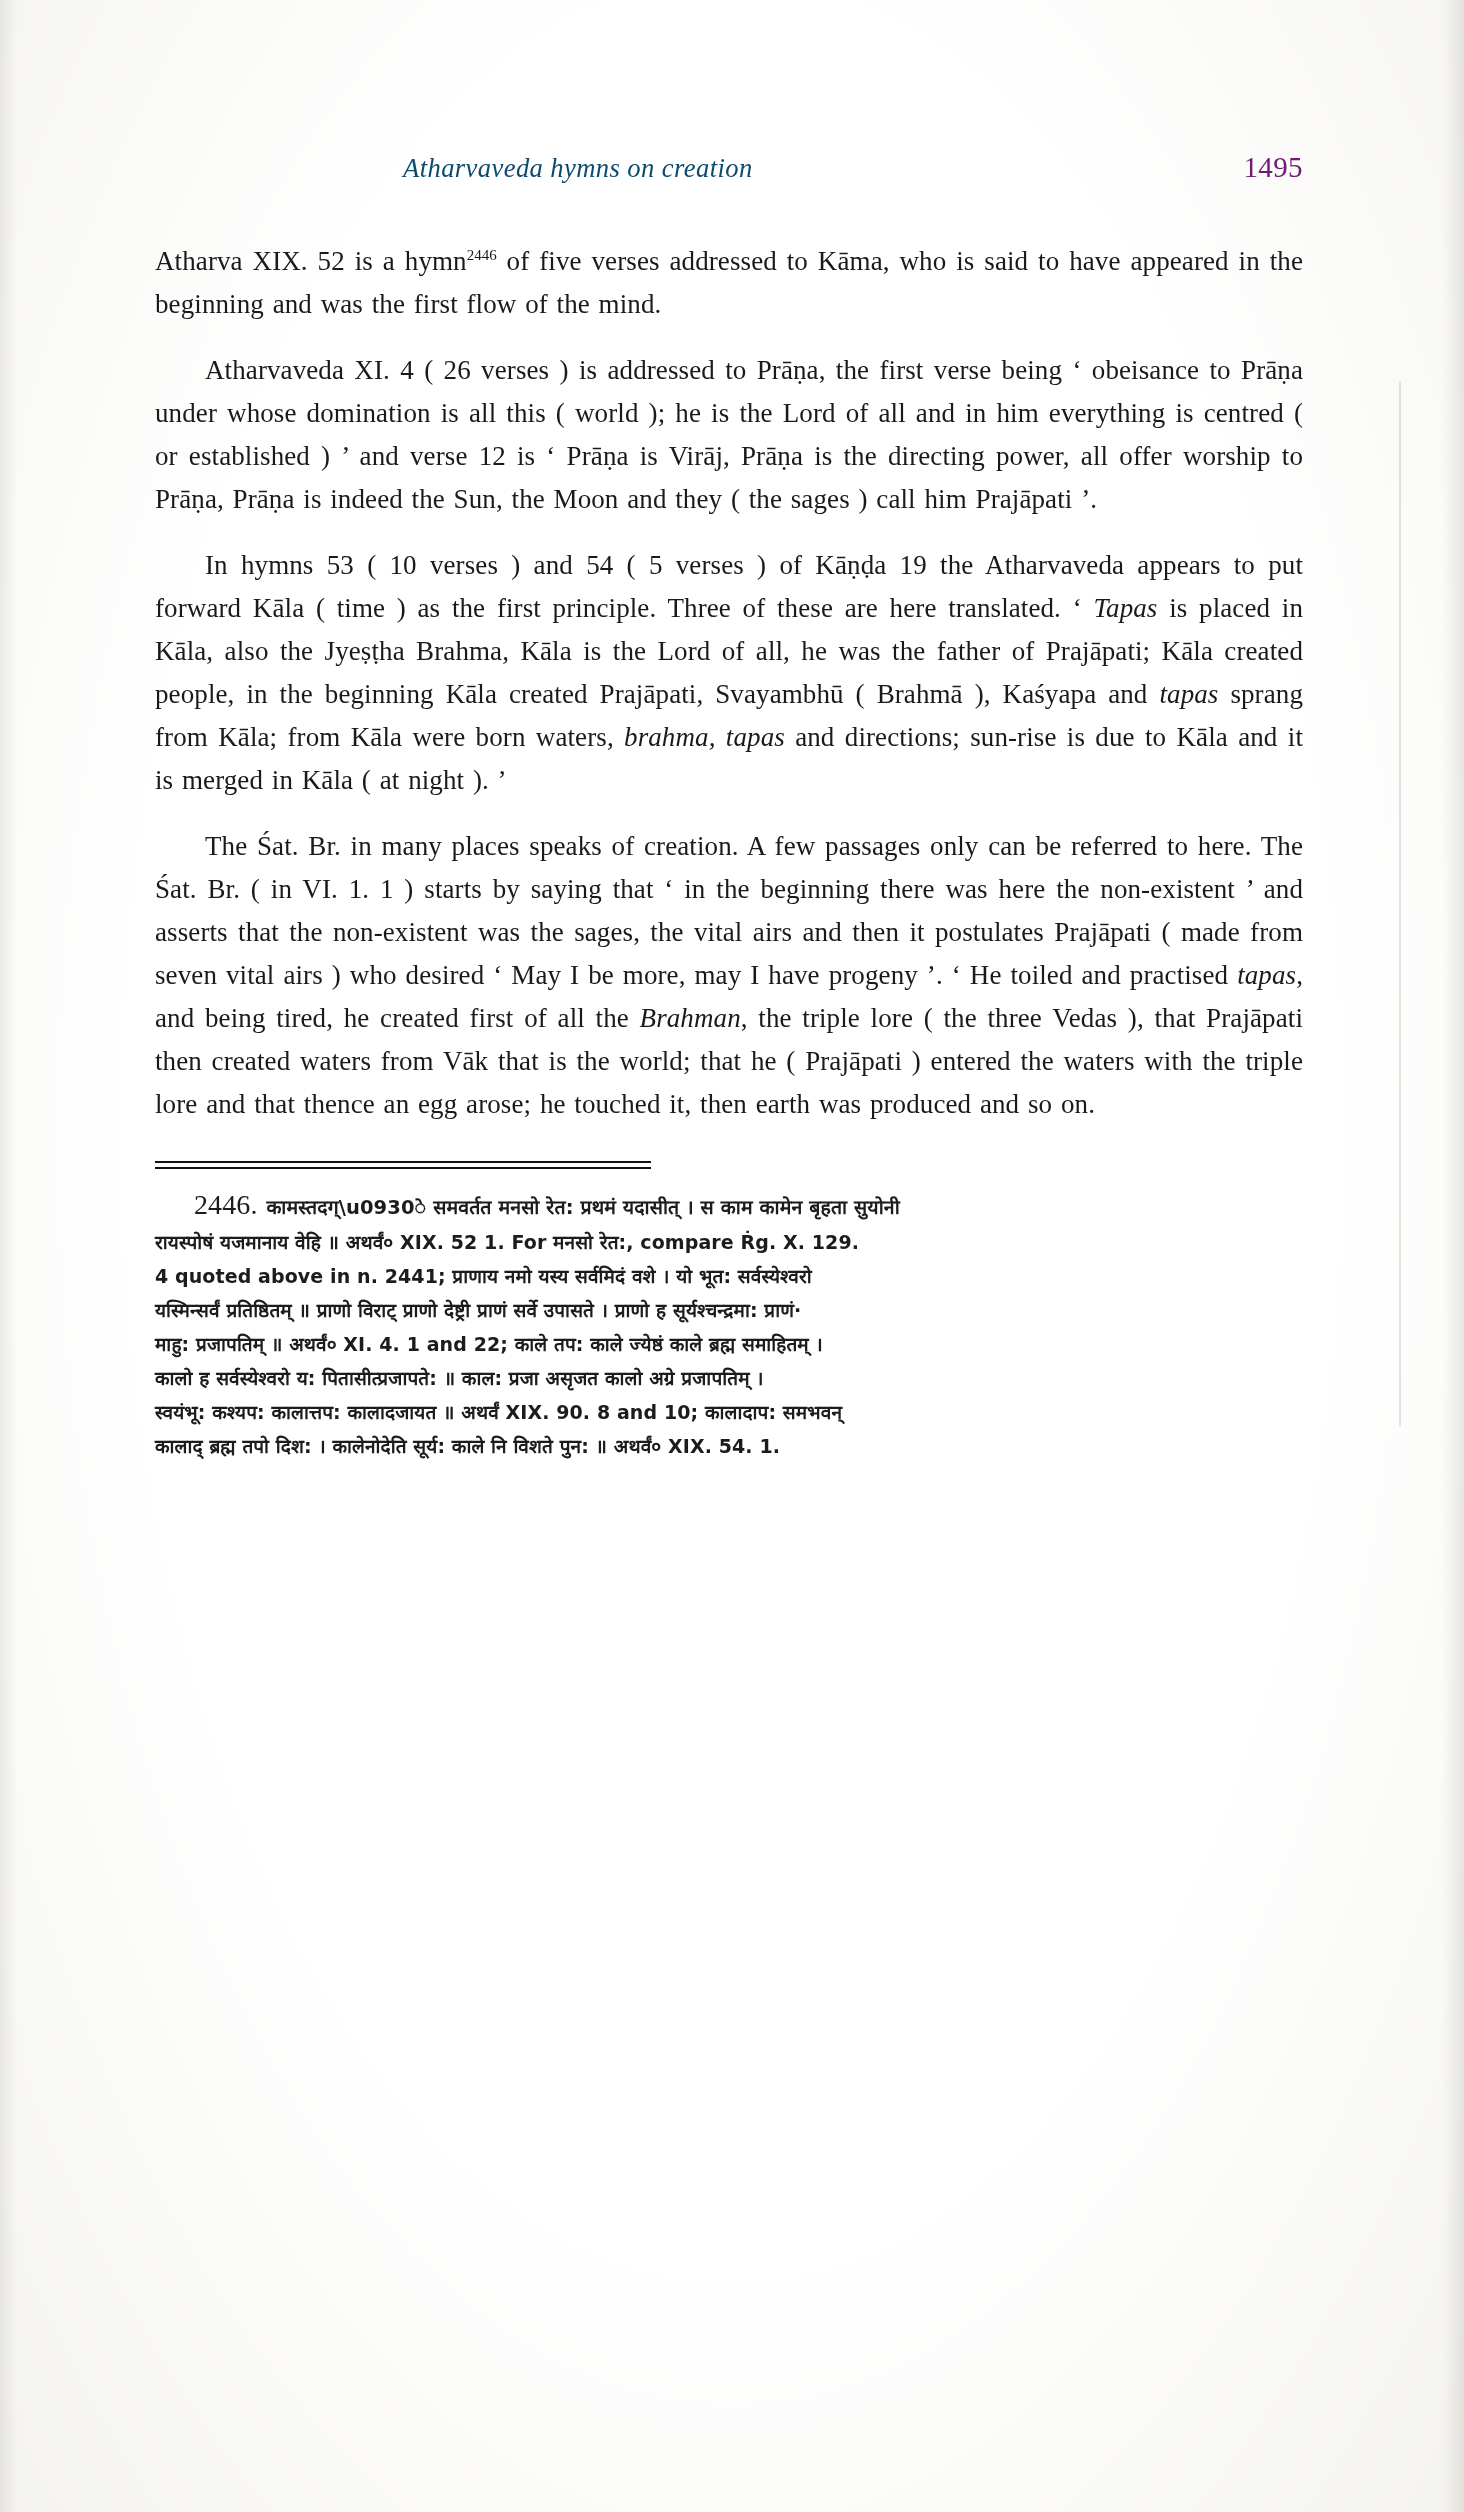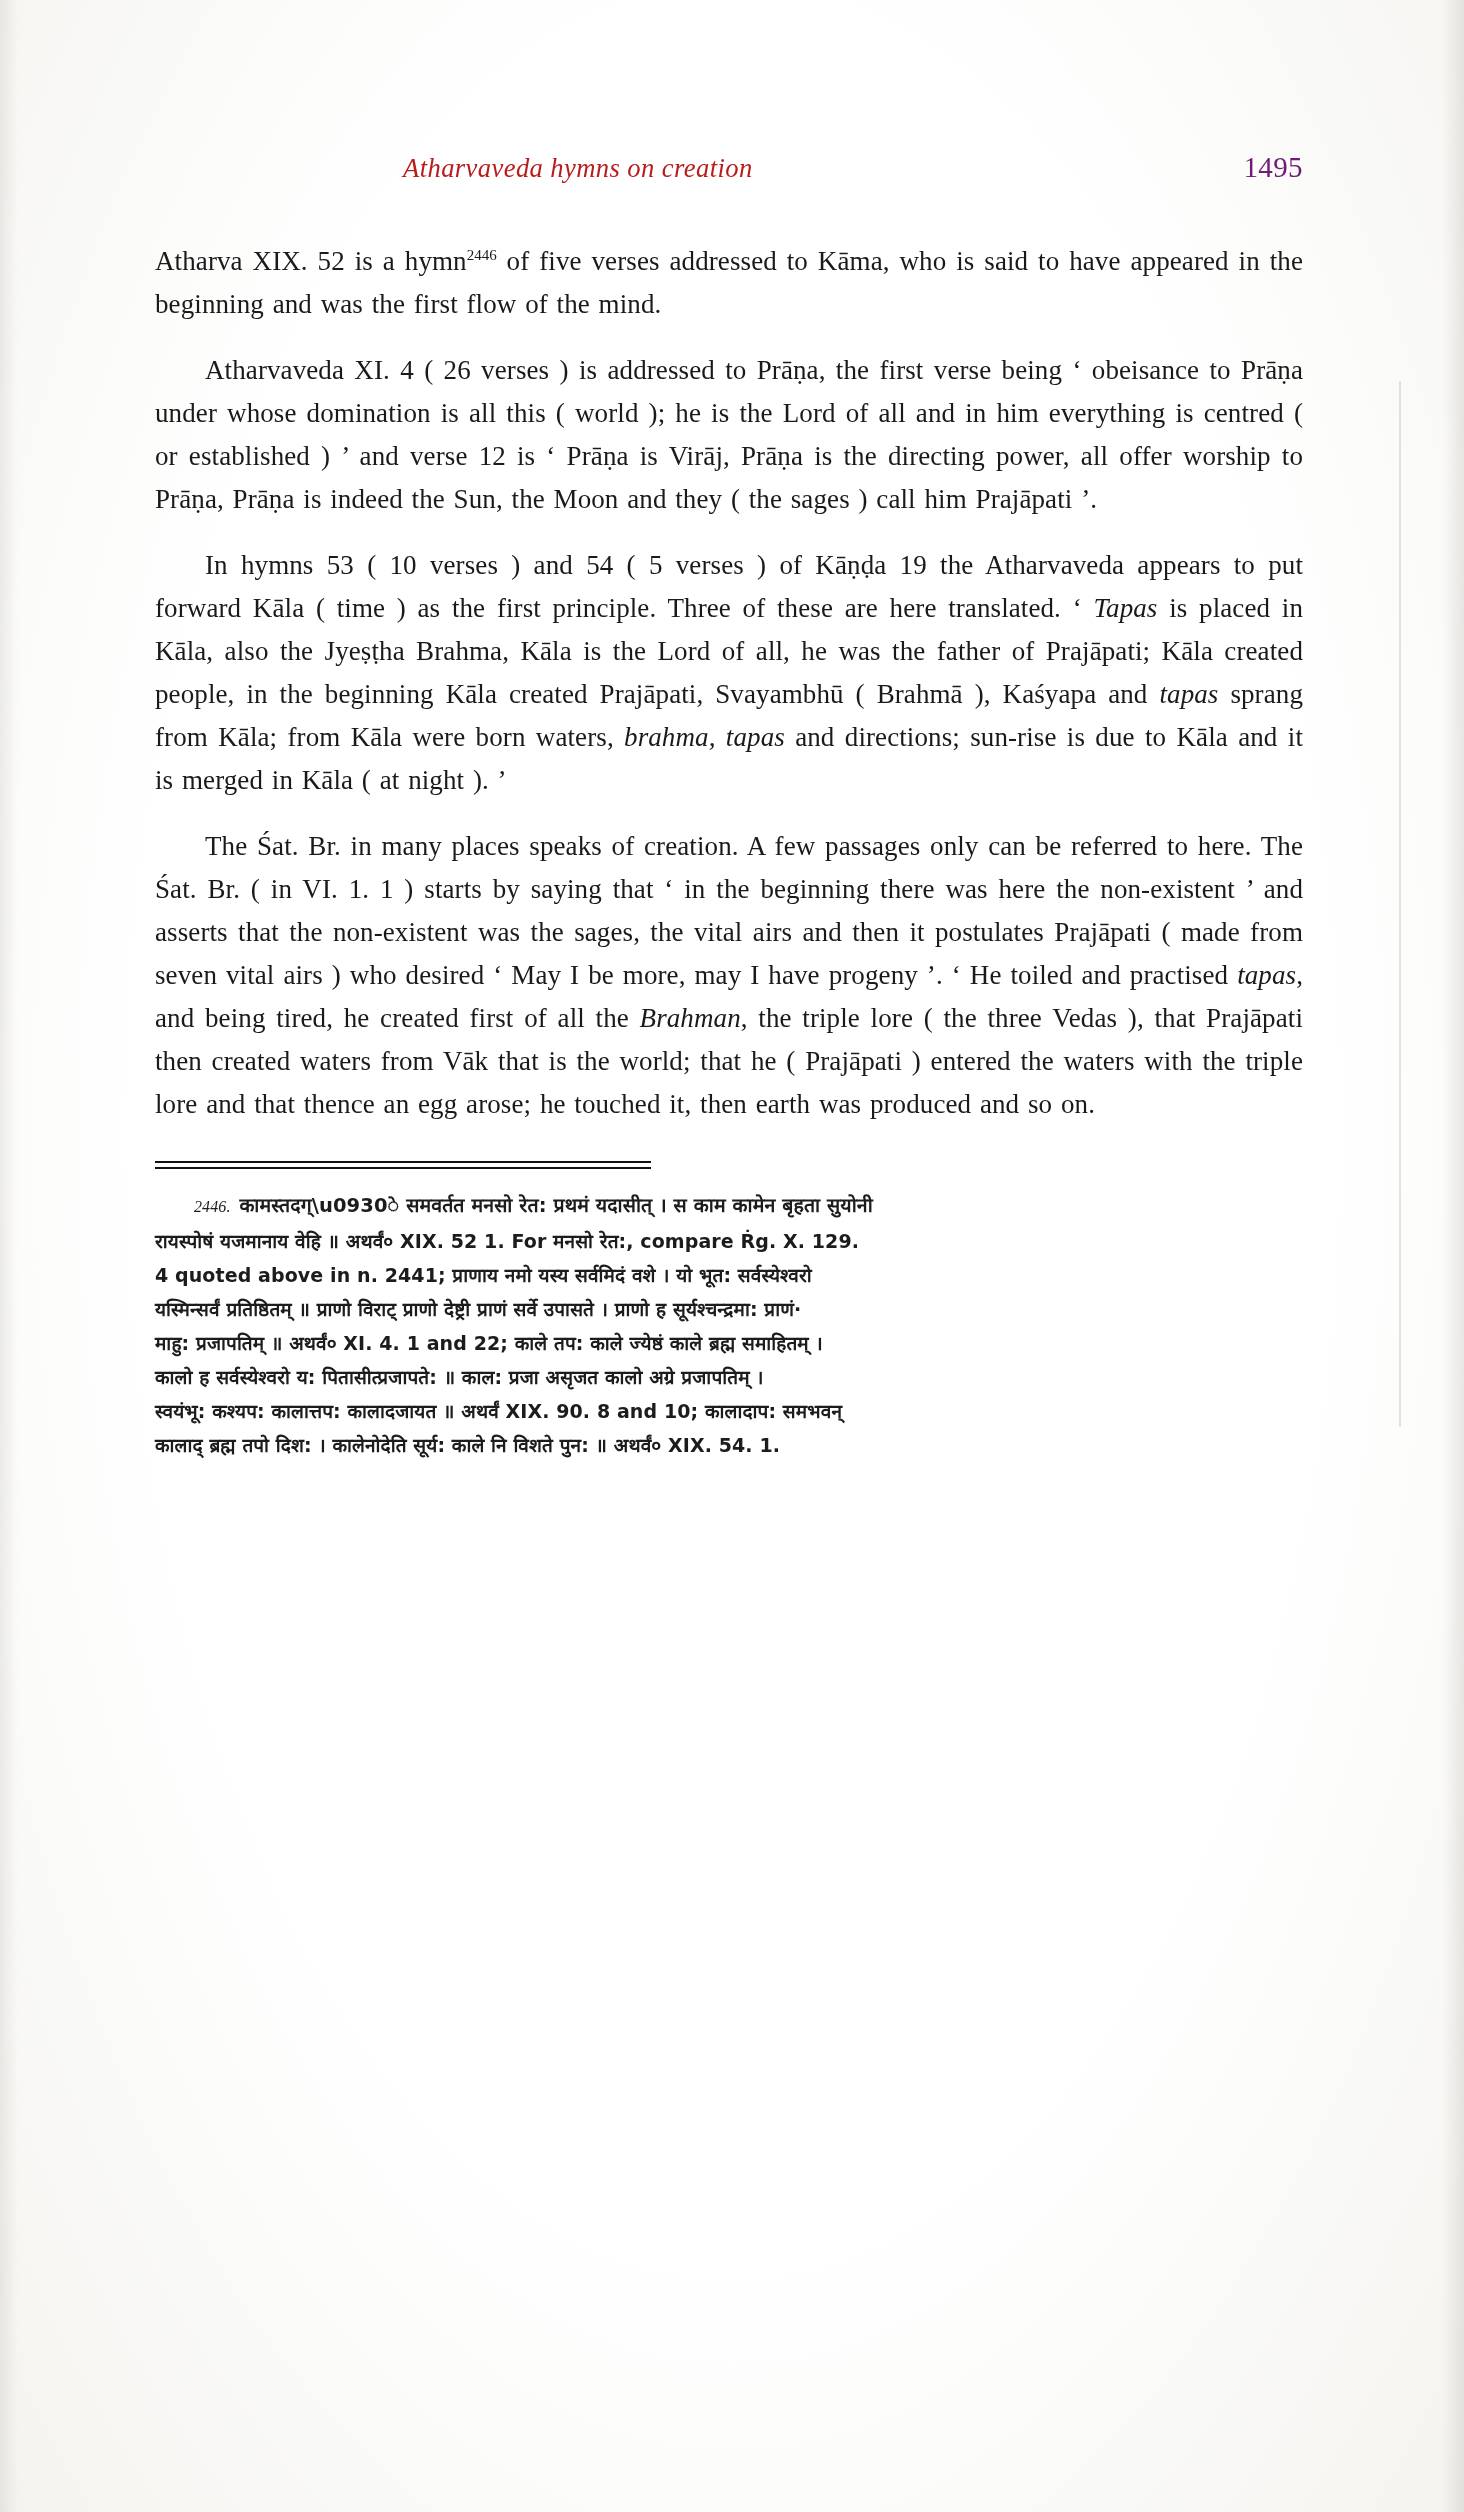--- a/index.html
+++ b/index.html
@@ -39,21 +39,21 @@
     display: flex;
     align-items: baseline;
     justify-content: space-between;
     margin-bottom: 50px;
     padding-left: 248px;
   }
   .running-title {
     font-style: italic;
     font-size: 26.6px;
     letter-spacing: 0.4px;
-    color: #b91c1c;
+    color: #0c4a6e;
     text-align: center;
   }
   .page-number {
     font-size: 29px;
     letter-spacing: 0.4px;
     color: #701a75;
   }
   p.body-par {
     font-size: 27px;
     line-height: 43px;
@@ -100,22 +100,21 @@
   }
   .fn-line {
     display: block;
     font-family: "DejaVu Sans", sans-serif;
     font-size: 19px;
     line-height: 34px;
     white-space: nowrap;
   }
   .fn-line .rom {
     font-family: "Liberation Serif", serif;
-    font-size: 16px;
-    font-style: italic;
+    font-size: 28px;
   }
   .edge-shadow-right {
     position: absolute;
     top: 0; right: 0;
     width: 23px; height: 2512px;
     background: linear-gradient(to right, rgba(0,0,0,0) 0%, rgba(120,115,105,0.16) 100%);
     pointer-events: none;
   }
   .edge-shadow-left {
     position: absolute;

